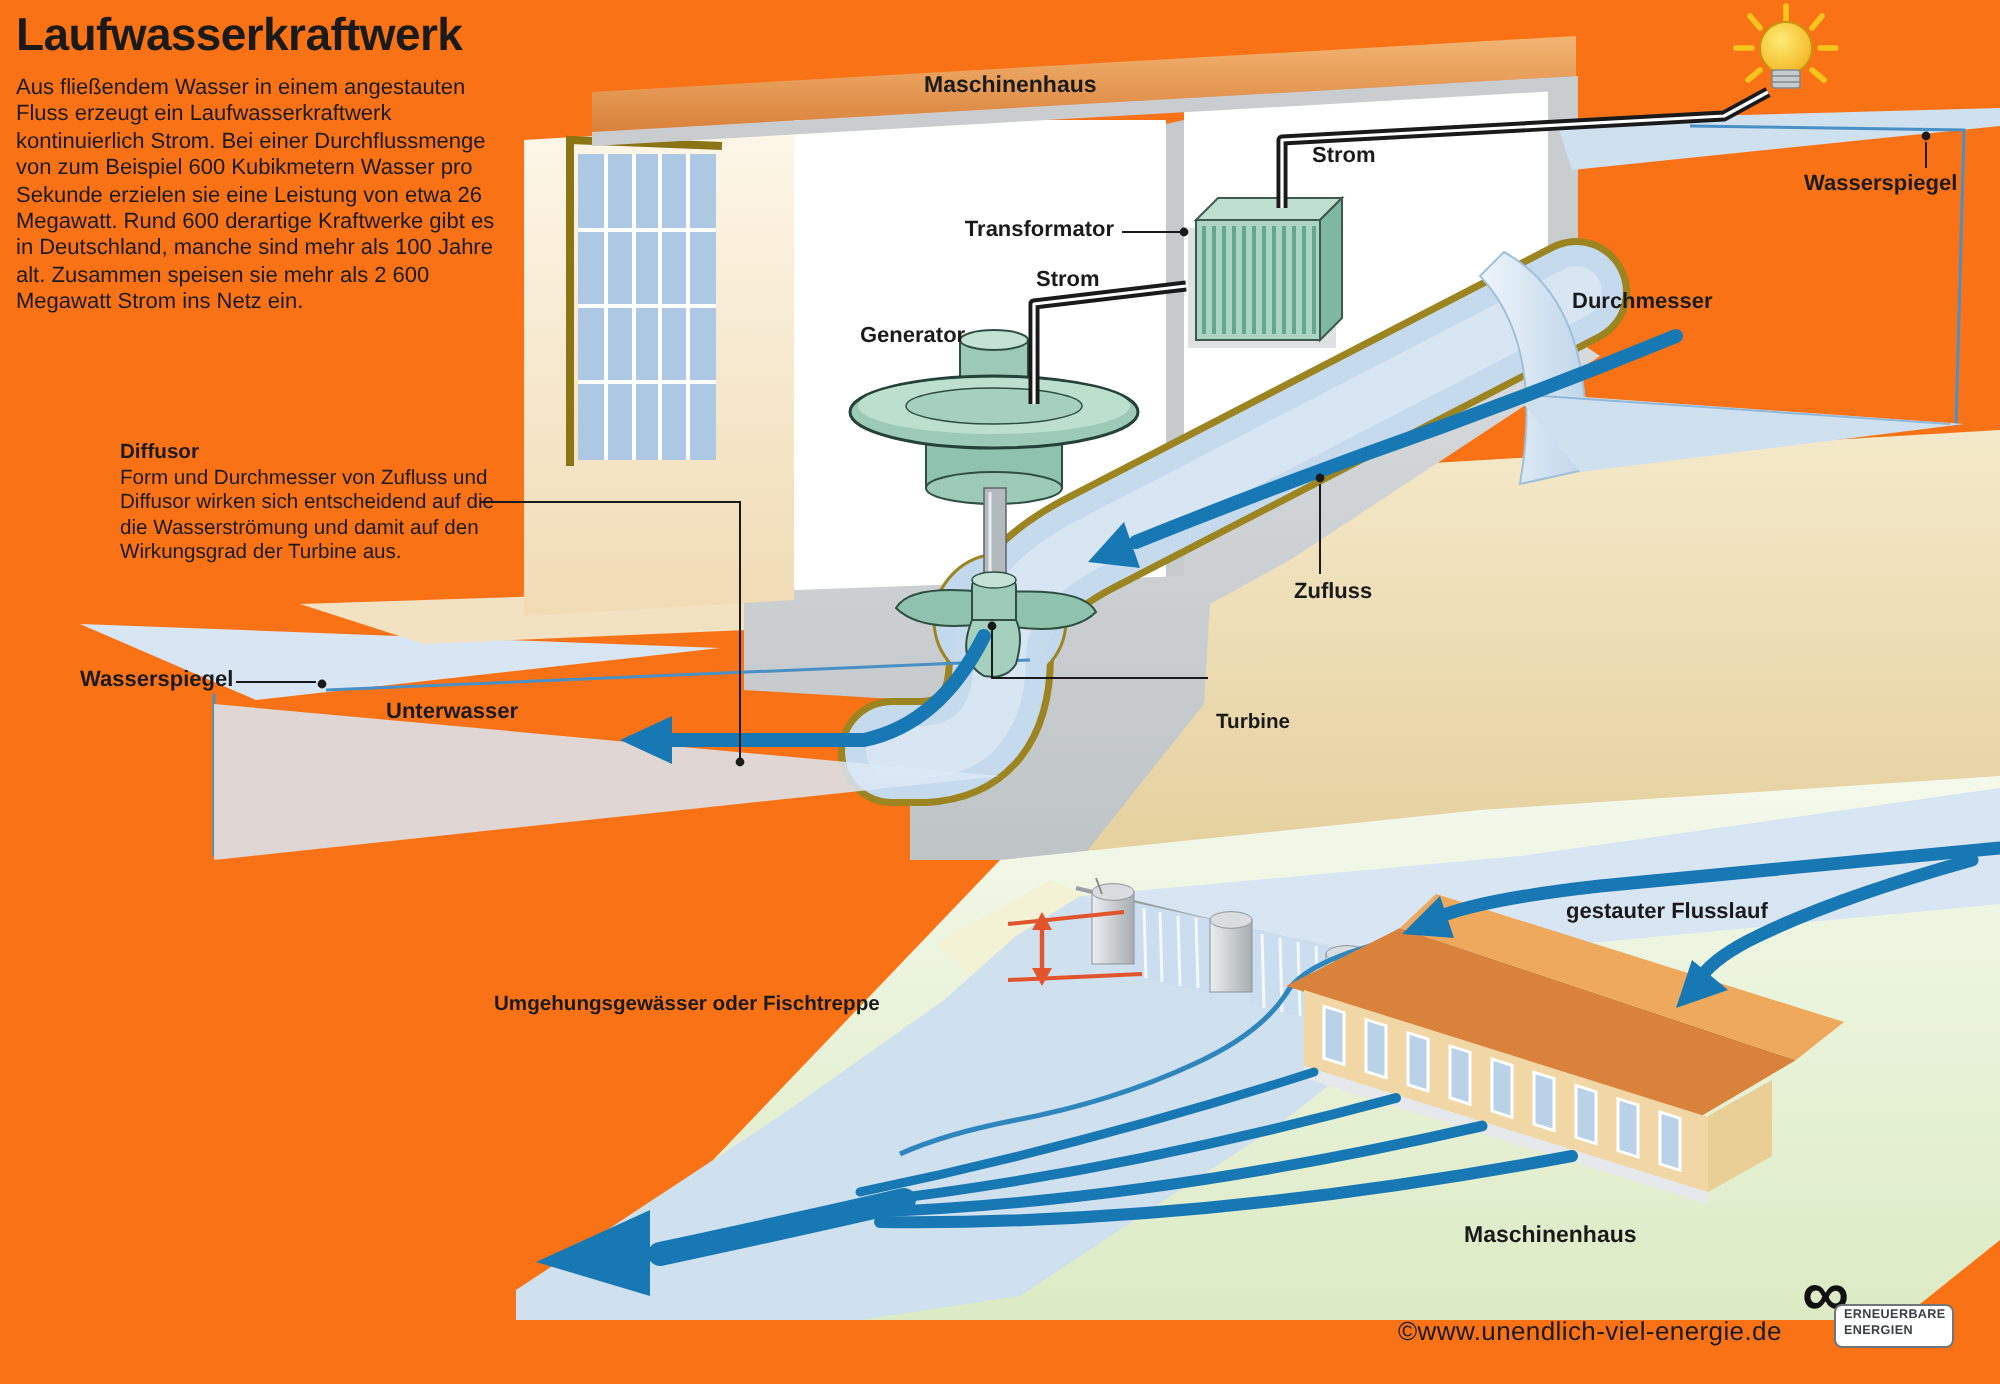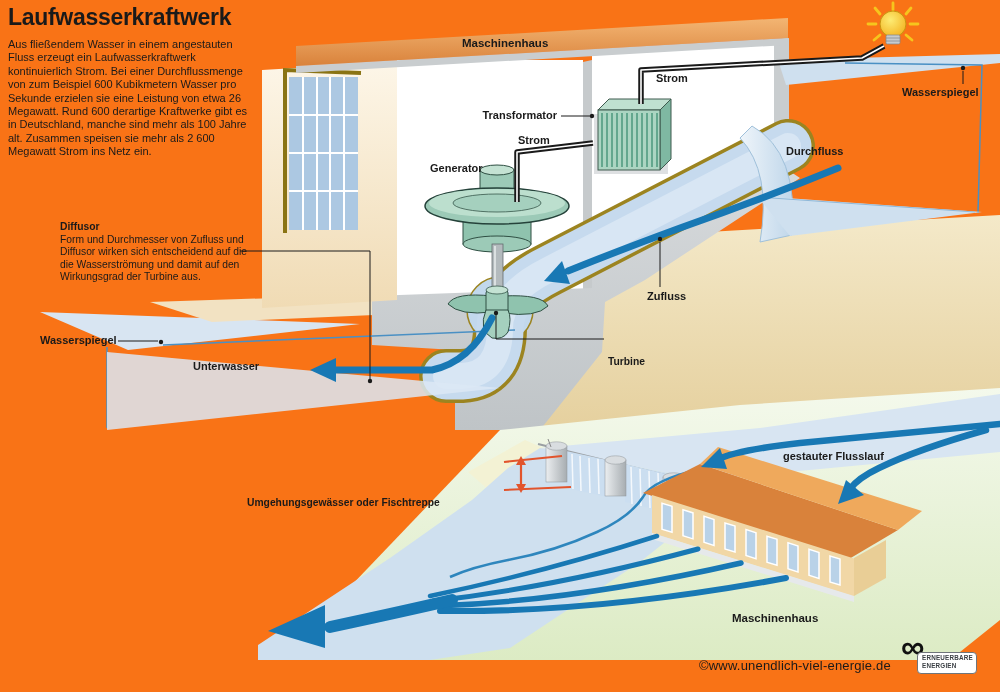--- a/index.html
+++ b/index.html
@@ -272,24 +272,24 @@
 
   <div id="title">Laufwasserkraftwerk</div>
   <div id="intro">Aus fließendem Wasser in einem angestauten Fluss erzeugt ein Laufwasserkraftwerk kontinuierlich Strom. Bei einer Durchflussmenge von zum Beispiel 600 Kubikmetern Wasser pro Sekunde erzielen sie eine Leistung von etwa 26 Megawatt. Rund 600 derartige Kraftwerke gibt es in Deutschland, manche sind mehr als 100 Jahre alt. Zusammen speisen sie mehr als 2 600 Megawatt Strom ins Netz ein.</div>
 
   <div class="lbl big" style="left:462px;top:11px;">Maschinenhaus</div>
   <div class="lbl" style="left:656px;top:72px;">Strom</div>
   <div class="lbl" style="left:902px;top:86px;">Wasserspiegel</div>
   <div class="lbl right" style="left:437px;top:109px;width:120px;">Transformator</div>
   <div class="lbl" style="left:518px;top:134px;">Strom</div>
   <div class="lbl" style="left:430px;top:162px;">Generator</div>
-  <div class="lbl" style="left:786px;top:145px;">Durchfluss</div>
+  <div class="lbl" style="left:786px;top:145px;">Durchmesser</div>
   <div class="lbl" style="left:647px;top:290px;">Zufluss</div>
   <div class="lbl" style="left:40px;top:334px;">Wasserspiegel</div>
-  <div class="lbl" style="left:174px;top:360px;padding-left:19px;">Unterwasser</div>
+  <div class="lbl" style="left:174px;top:350px;padding-left:19px;">Unterwasser</div>
   <div class="lbl" style="left:783px;top:450px;">gestauter Flusslauf</div>
   <div class="lbl big" style="left:732px;top:586px;">Maschinenhaus</div>
 
   <div class="co" style="left:60px;top:221px;width:188px;">
     <div class="t">Diffusor</div>
     <div>Form und Durchmesser von Zufluss und Diffusor wirken sich entscheidend auf die die Wasserströmung und damit auf den Wirkungsgrad der Turbine aus.</div>
   </div>
   <div class="co" style="left:608px;top:329px;width:192px;margin-top:27px;">
     <div class="t">Turbine</div>
   </div>

